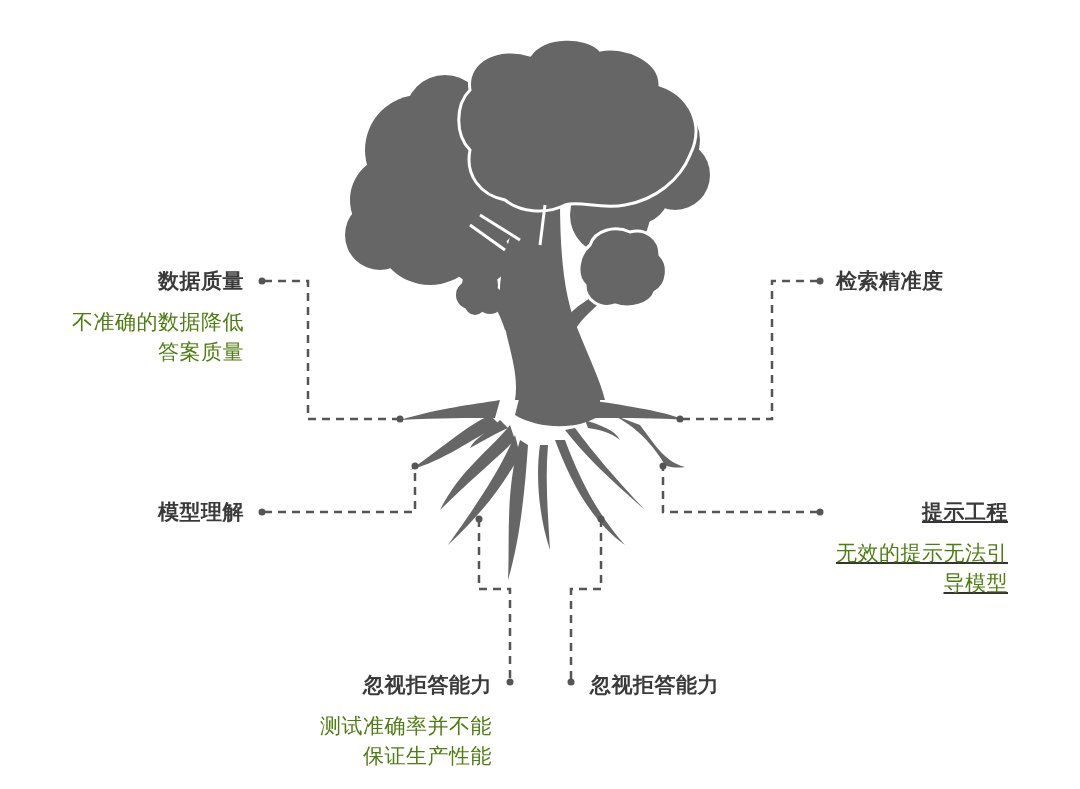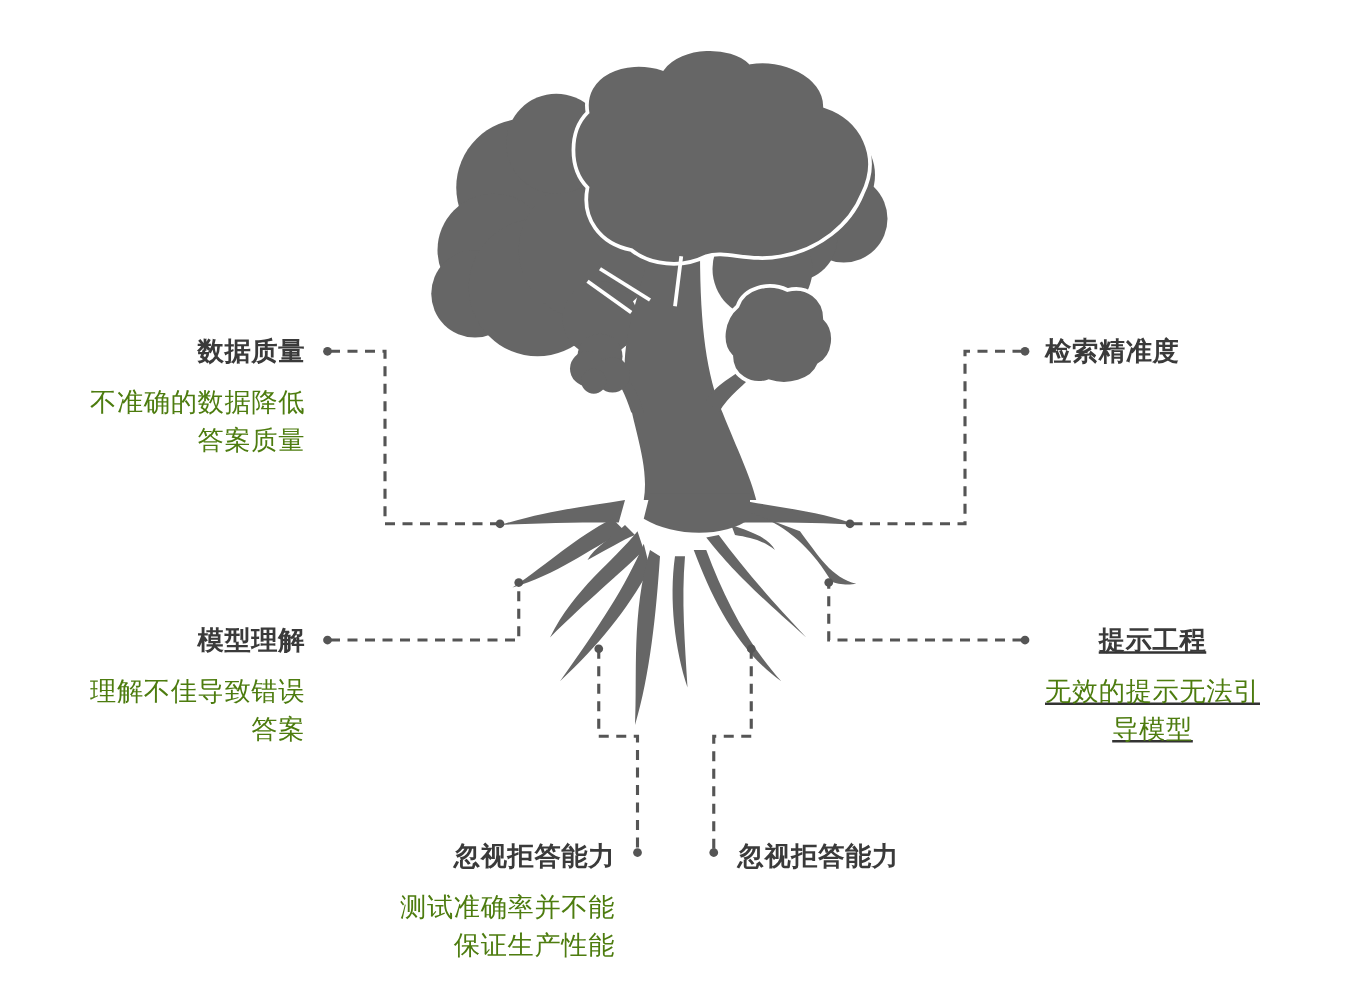--- a/index.html
+++ b/index.html
@@ -5,21 +5,21 @@
     html, body { margin: 0; padding: 0; background: #ffffff; }
     body { width: 1080px; height: 789px; position: relative; overflow: hidden;
            font-family: "DejaVu Sans", "Liberation Sans", sans-serif; }
     #stage { position: absolute; left: 0; top: 0; width: 1080px; height: 789px; }
     svg.art { position: absolute; left: 0; top: 0; }
     .label { position: absolute; color: #333333; }
     .label .title { font-size: 21px; font-weight: bold; color: #3a3a3a; line-height: 28px; letter-spacing: 0.5px; white-space: nowrap; }
     .label .desc { font-size: 21px; color: #4d7c0f; line-height: 30px; margin-top: 12px; letter-spacing: 0.5px; }
     .label .desc div { white-space: nowrap; }
     .right-align { text-align: right; }
-    .left-align { text-align: center; }
+    .left-align { text-align: right; }
   </style>
 </head>
 <body>
 
 <div id="stage">
 
   <svg class="art" width="1080" height="789" viewBox="0 0 1080 789">
     <g fill="#666666">
 
       <g>
@@ -114,24 +114,20 @@
       <div>答案质量</div>
     </div>
   </div>
 
   <div class="label left-align" style="left:836px; top:267px;">
     <div class="title">检索精准度</div>
   </div>
 
   <div class="label right-align" style="right:836px; top:498px;">
     <div class="title">模型理解</div>
-    <div class="desc">
-      <div>理解不佳导致错误</div>
-      <div>答案</div>
-    </div>
   </div>
 
   <div class="label left-align" style="left:836px; top:498px;text-decoration:underline;">
     <div class="title">提示工程</div>
     <div class="desc">
       <div>无效的提示无法引</div>
       <div>导模型</div>
     </div>
   </div>
 

